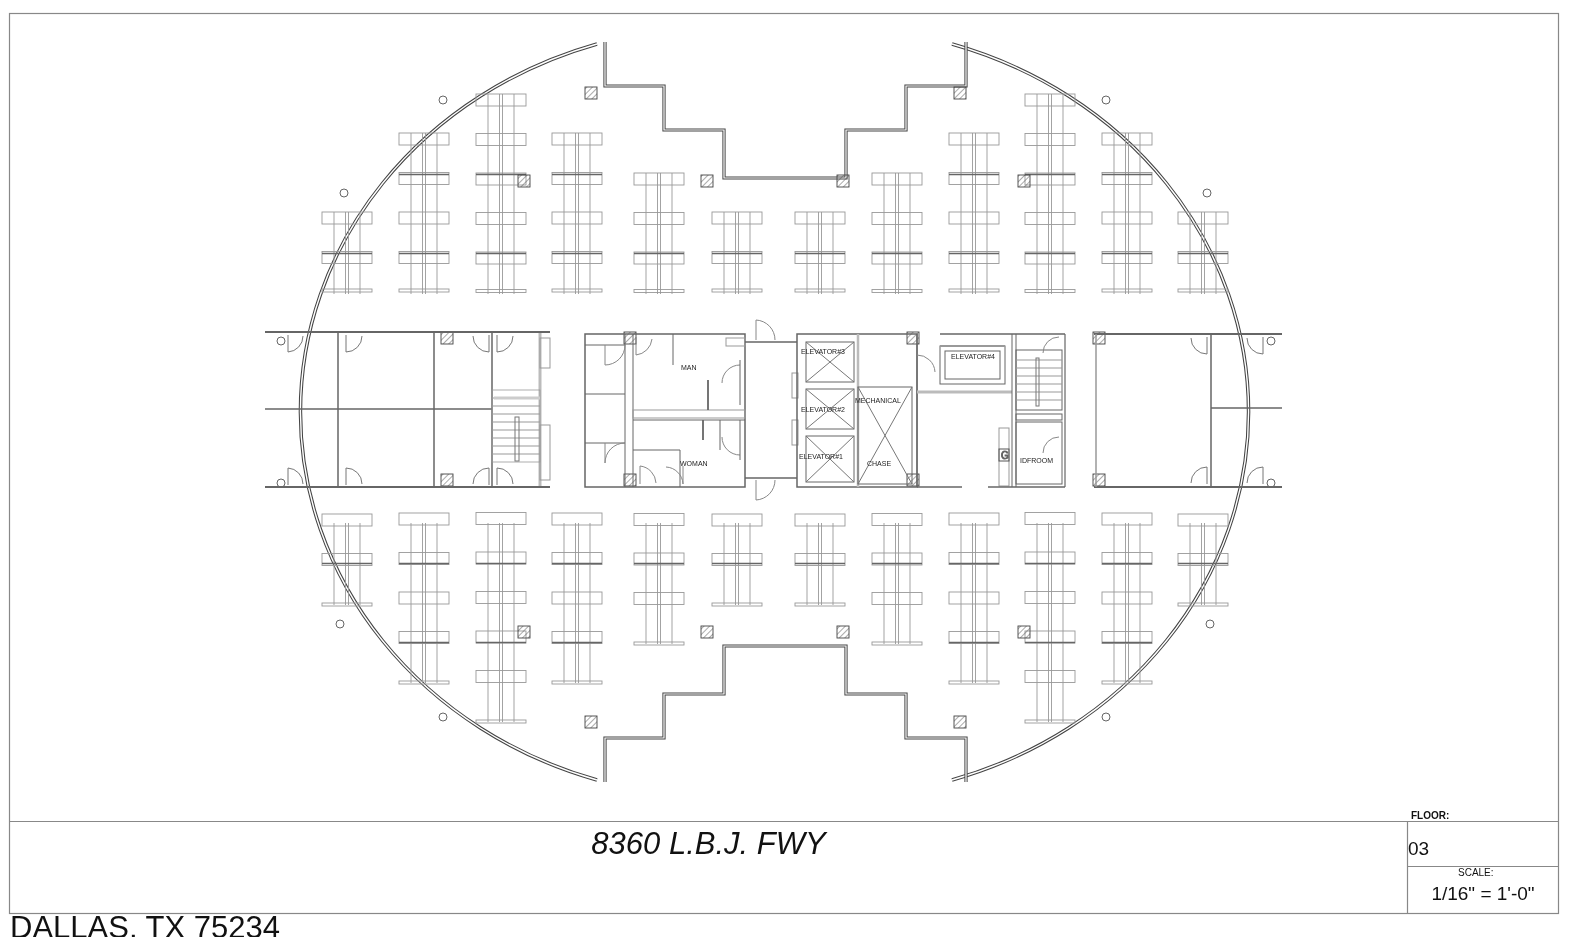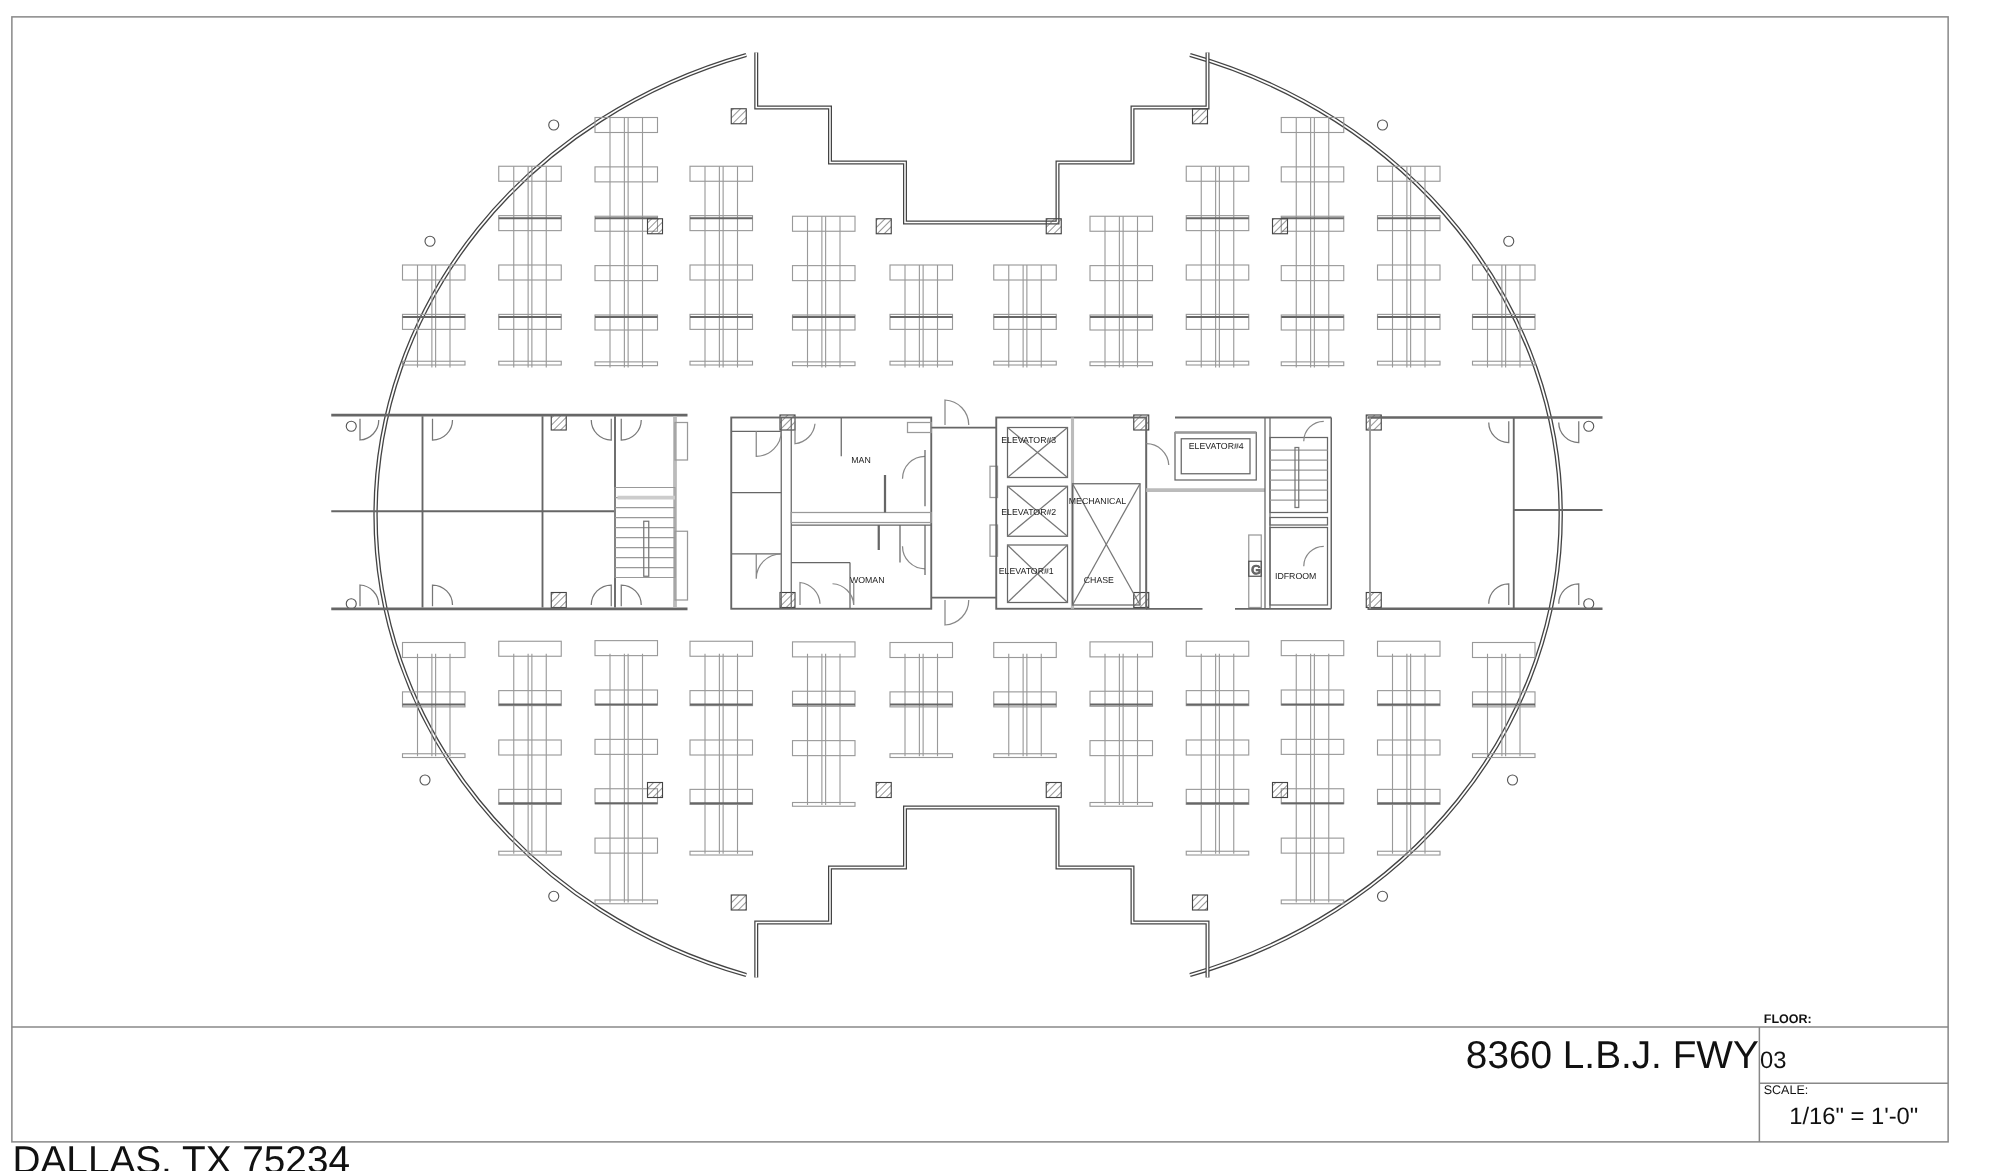--- a/index.html
+++ b/index.html
@@ -1,23 +1,23 @@
 <!DOCTYPE html>
 <html><head>
 <meta charset="utf-8">
 <style>
   html, body { margin: 0; padding: 0; background: #ffffff; }
   body { width: 1591px; height: 937px; position: relative; overflow: hidden; font-family: "Liberation Sans", sans-serif; }
   #sheet { position: absolute; left: 0; top: 0; width: 1591px; height: 937px; }
   .title-block-text { position: absolute; color: #111; font-family: "Liberation Sans", sans-serif; }
-  #addr1 { left: 10px; width: 1397px; top: 826px; text-align: right; font-size: 31px; line-height: 36px; }
+  #addr1 { left: 10px; width: 1397px; top: 826px; text-align: center; font-size: 31px; line-height: 36px; font-style: italic; }
   #addr2 { left: 10px; width: 1397px; top: 910px; text-align: left; font-size: 31px; line-height: 36px; }
   #floor-label { left: 1411px; top: 810px; font-size: 10px; font-weight: bold; }
   #floor-value { left: 1408px; width: 150px; top: 838px; font-size: 19px; }
-  #scale-label { left: 1411px; top: 867px; font-size: 10px; }
+  #scale-label { left: 1458px; top: 867px; font-size: 10px; }
   #scale-value { left: 1408px; width: 150px; top: 883px; text-align: center; font-size: 19px; }
   svg text { font-family: "Liberation Sans", sans-serif; fill: #222; }
 </style>
 </head>
 <body>
 
 <svg id="sheet" width="1591" height="937" viewBox="0 0 1591 937" xmlns="http://www.w3.org/2000/svg">
   <defs>
     <pattern id="hatch" patternUnits="userSpaceOnUse" width="4" height="4" patternTransform="rotate(45)">
       <line x1="0" y1="0" x2="0" y2="4" stroke="#555" stroke-width="1"></line>

